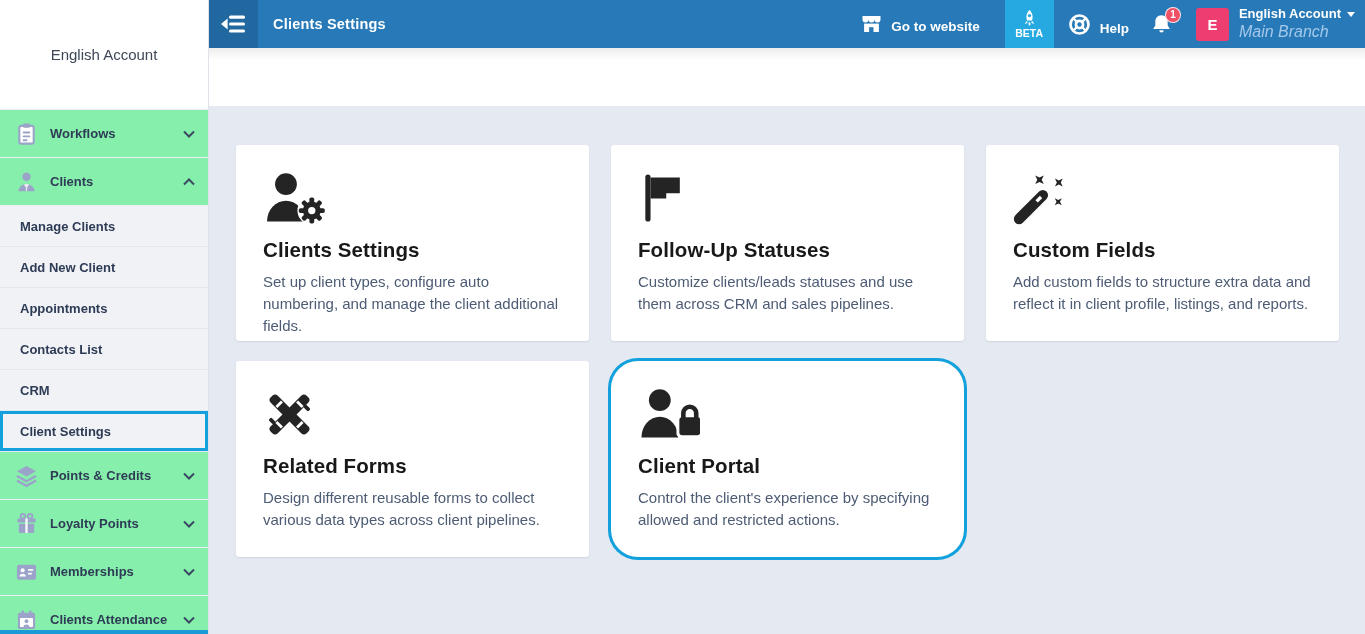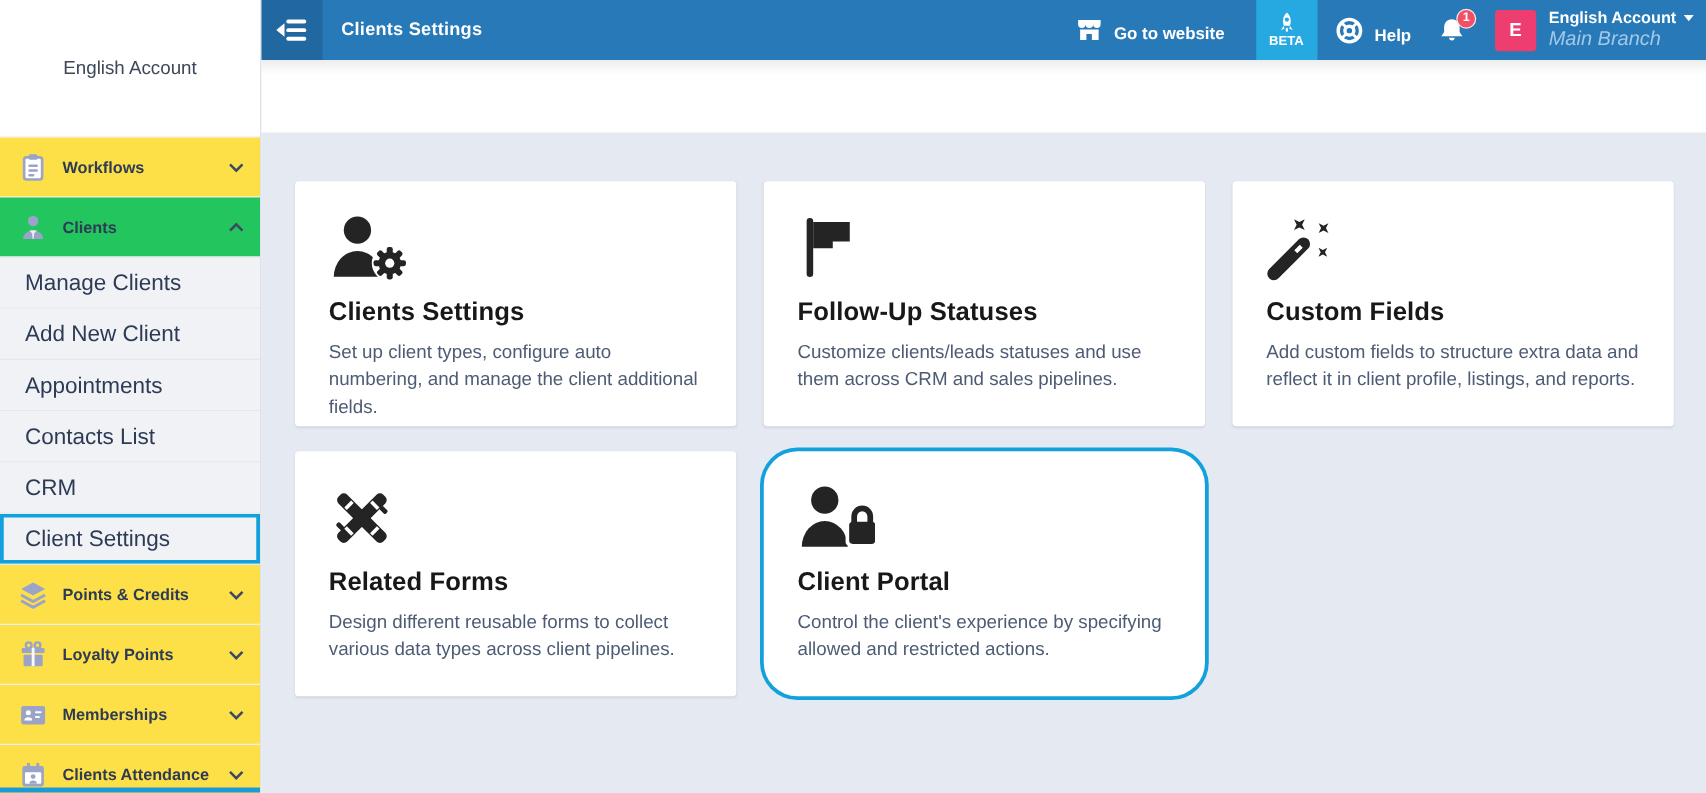--- a/index.html
+++ b/index.html
@@ -2,27 +2,27 @@
 <html><head>
 <meta charset="utf-8">
 <style>
   * { margin:0; padding:0; box-sizing:border-box; }
   html,body { width:1365px; height:634px; overflow:hidden; font-family:"Liberation Sans", sans-serif; background:#e5eaf2; }
 
   
   .sidebar { position:absolute; left:0; top:0; width:209px; height:634px; background:#fff; border-right:1px solid #dfe3e9; z-index:3; }
   .sb-header { height:110px; display:flex; align-items:center; justify-content:center; border-bottom:1px solid #edeff3; background:#fff; }
   .sb-header span { font-size:15px; color:#3d4758; }
-  .sb-item { height:48px; display:flex; align-items:center; padding:0 13px 0 14px; background:#fde047; border-bottom:1px solid #edeff3; cursor:pointer; }
-  .sb-item.active { background:#22c55e;justify-content:flex-end; }
+  .sb-item { height:48px; display:flex; align-items:center; padding:0 13px 0 14px; background:#86efac; border-bottom:1px solid #edeff3; cursor:pointer; }
+  .sb-item.active { background:#86efac;justify-content:flex-end; }
   .sb-item .sb-ic { width:25px; height:25px; margin-right:11px; flex:0 0 auto; display:flex; align-items:center; justify-content:center; }
   .sb-item .sb-label { flex:1; font-size:13px; font-weight:700; color:#2e3b55; }
   .chev { flex:0 0 auto; display:flex; }
   .sb-sub { background:#f0f2f6; }
-  .sb-subitem { height:41px; display:flex; align-items:center; padding:0 20px; font-size:18px; font-weight:400; color:#2e3b55; border-bottom:1px solid #e4e7ee; cursor:pointer; background:#f0f2f6; }
+  .sb-subitem { height:41px; display:flex; align-items:center; padding:0 20px; font-size:13px; font-weight:700; color:#2e3b55; border-bottom:1px solid #e4e7ee; cursor:pointer; background:#f0f2f6; }
   .sb-subitem.highlighted { box-shadow:inset 0 0 0 3px #12a1dd; }
   .sb-bottom-strip { position:absolute; left:0; bottom:0; width:100%; height:4px; background:#1a9ad7; }
 
   
   .topbar { position:absolute; left:209px; top:0; width:1156px; height:48px; background:#2779b7; display:flex; align-items:center; color:#fff; z-index:2; }
   .collapse-btn { width:49px; height:48px; background:#20689f; display:flex; align-items:center; justify-content:center; cursor:pointer; flex:0 0 auto; }
   .tb-title { margin-left:15px; font-size:14.5px; font-weight:700; letter-spacing:.2px; }
   .tb-spacer { flex:1; }
   .tb-link { display:flex; align-items:flex-end; gap:9px; font-size:13.5px; font-weight:700; cursor:pointer; }
   .website { margin-right:12px; }

